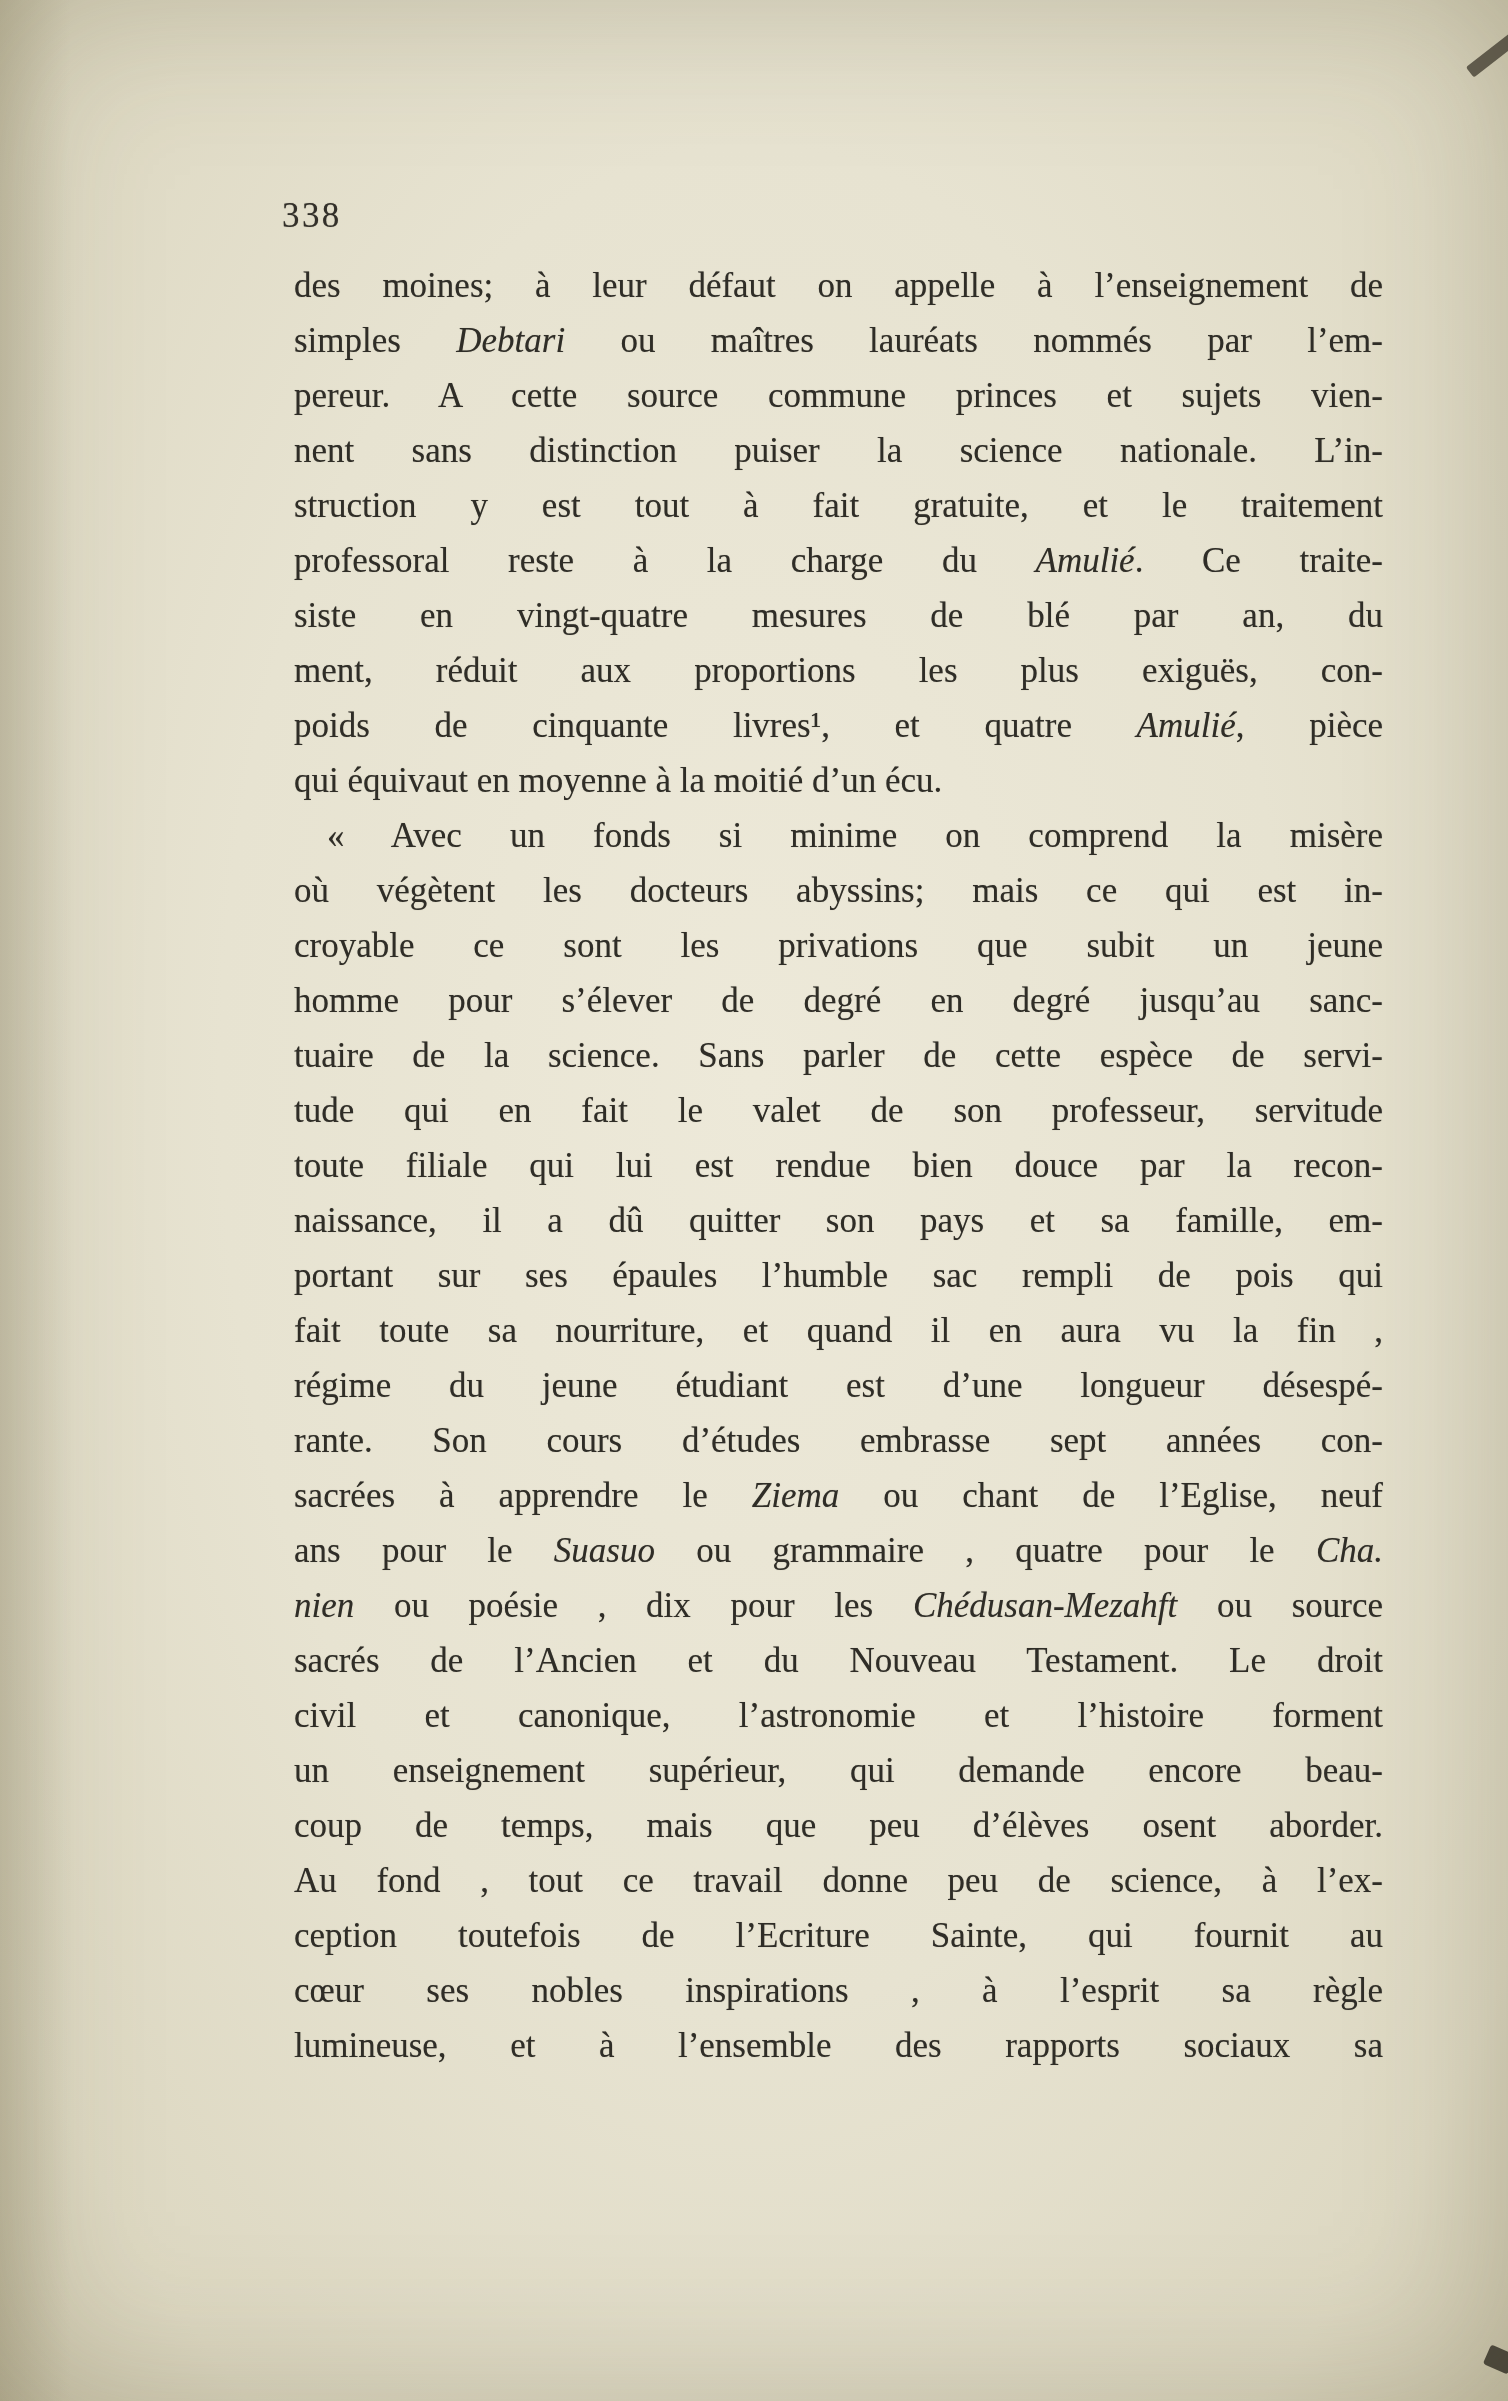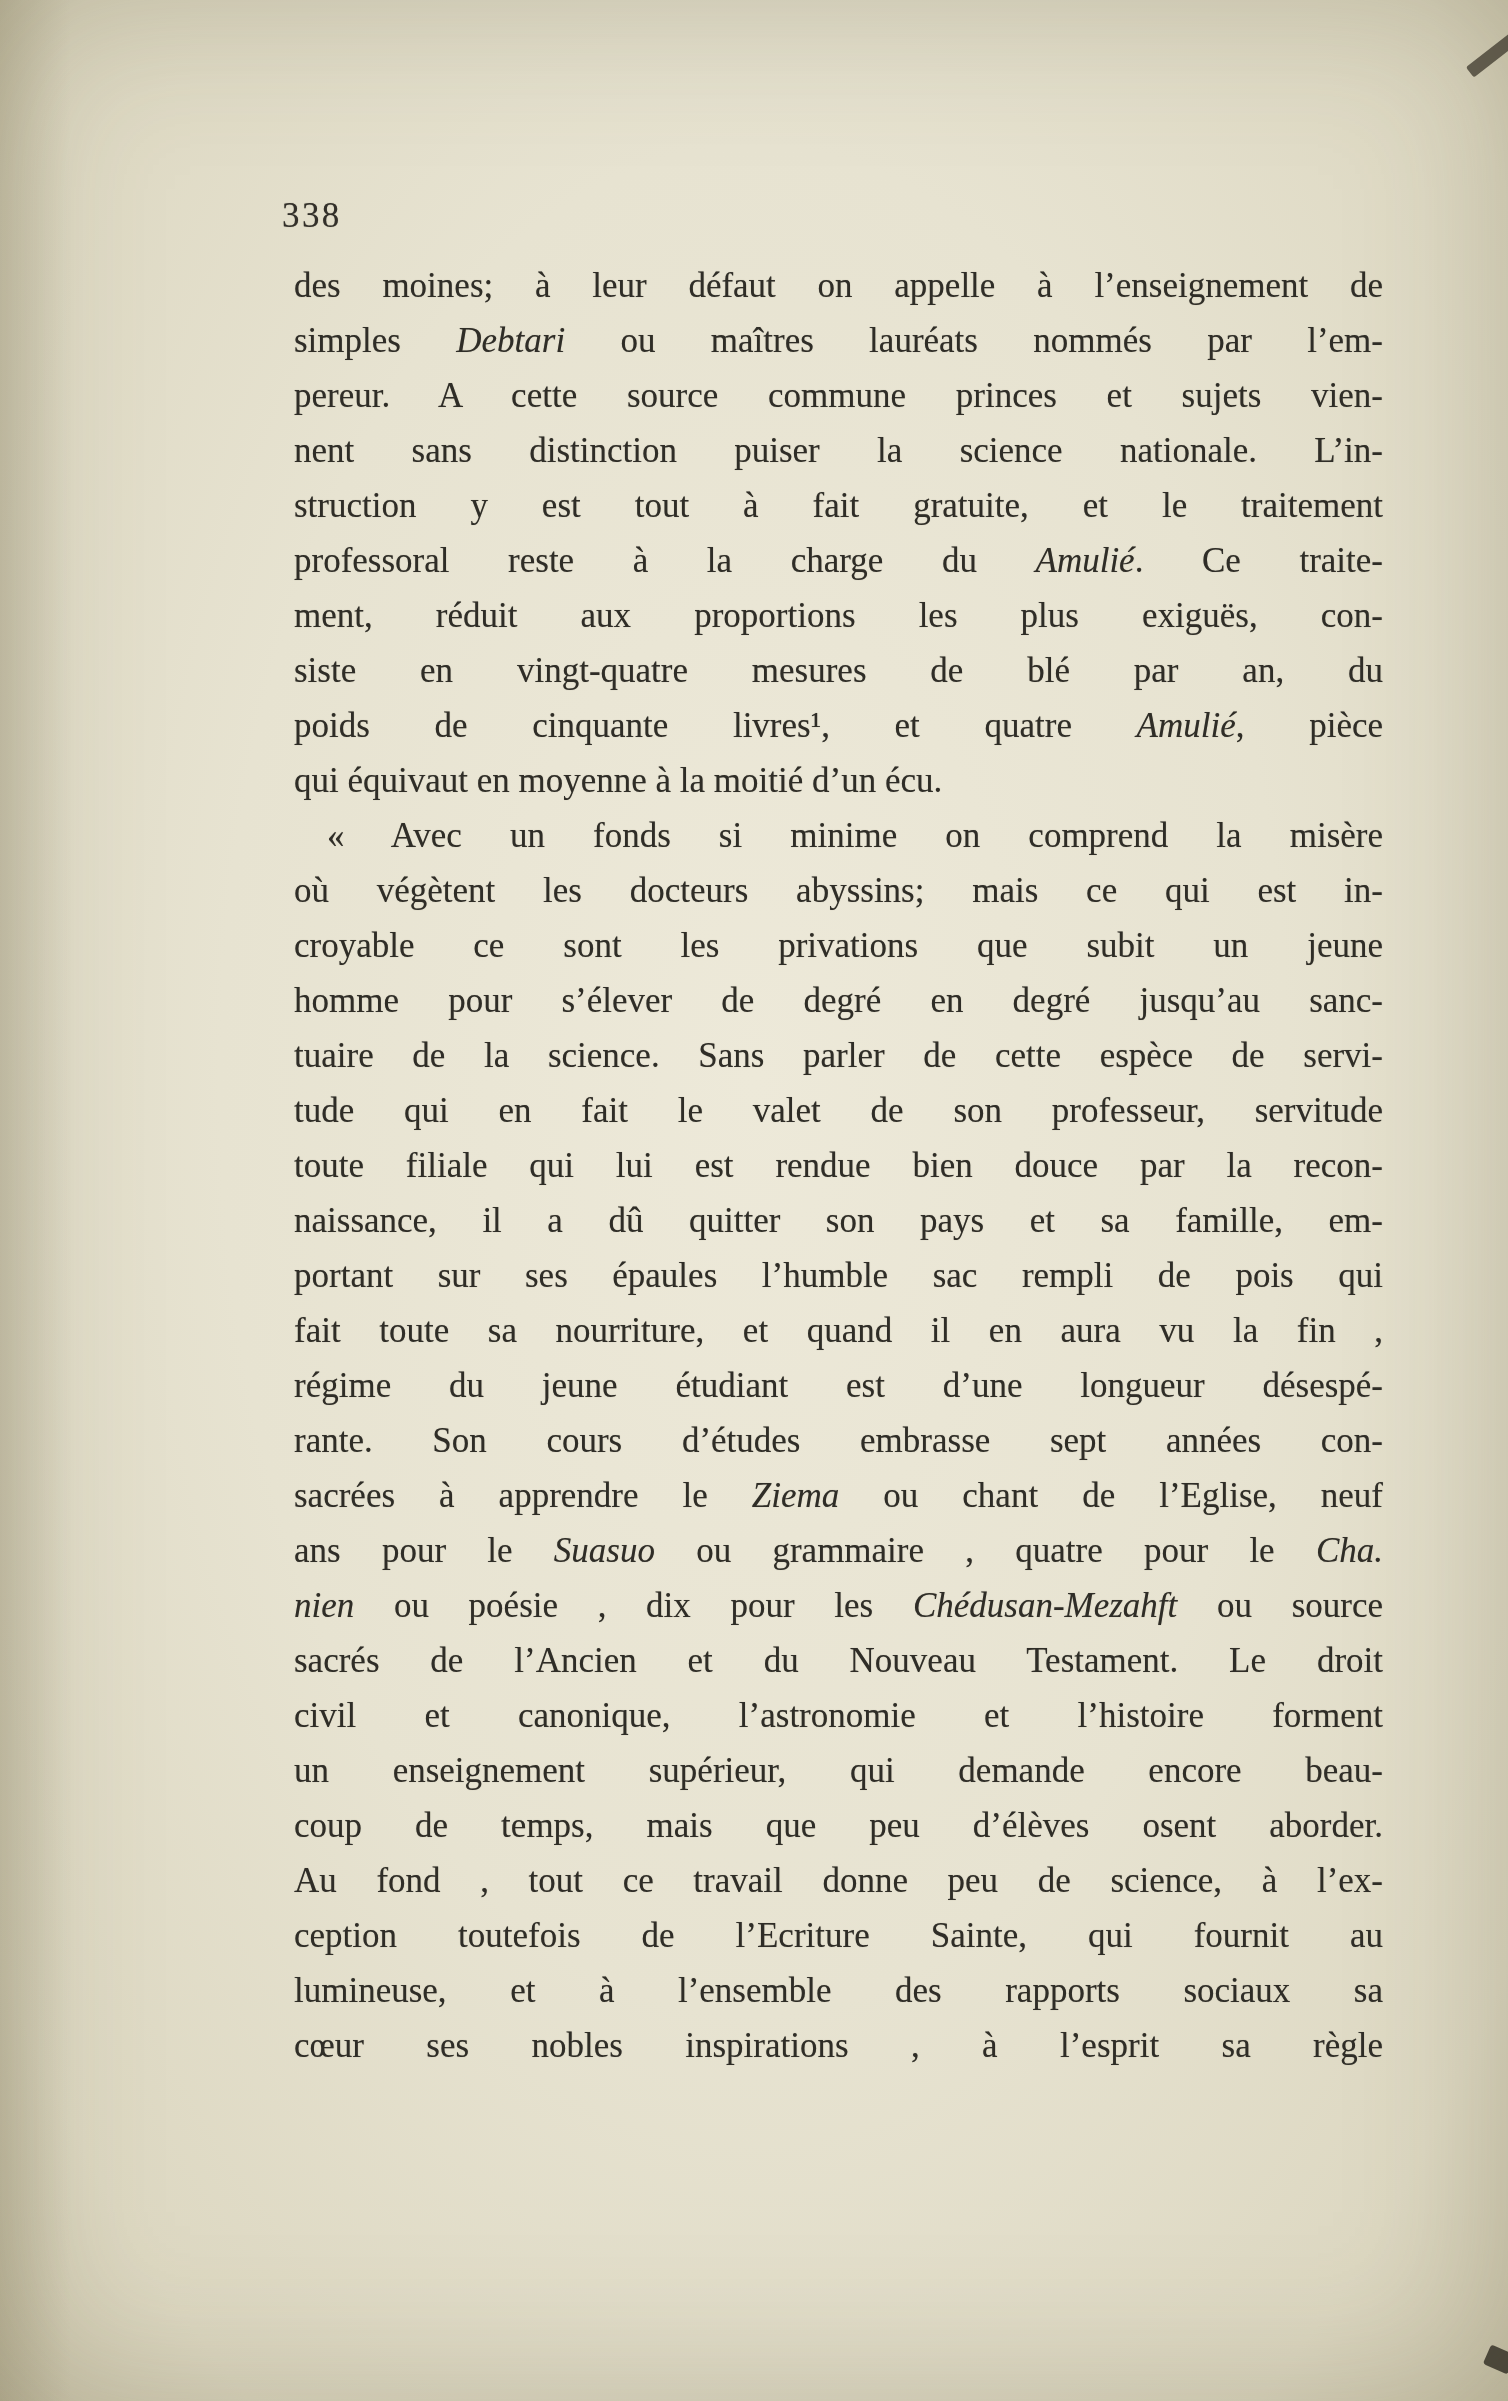--- a/index.html
+++ b/index.html
@@ -93,22 +93,22 @@
 <div class="page">
   <div class="artifact-left-shade"></div>
   <div class="page-number">338</div>
   <div class="text-block">
       <div class="line"><span>des moines; à leur défaut on appelle à l’enseignement de</span></div>
       <div class="line"><span>simples </span><span class="italic">Debtari</span><span> ou maîtres lauréats nommés par l’em-</span></div>
       <div class="line"><span>pereur. A cette source commune princes et sujets vien-</span></div>
       <div class="line"><span>nent sans distinction puiser la science nationale. L’in-</span></div>
       <div class="line"><span>struction y est tout à fait gratuite, et le traitement</span></div>
       <div class="line"><span>professoral reste à la charge du </span><span class="italic">Amulié</span><span>. Ce traite-</span></div>
+      <div class="line"><span>siste en vingt-quatre mesures de blé par an, du</span></div>
       <div class="line"><span>ment, réduit aux proportions les plus exiguës, con-</span></div>
-      <div class="line"><span>siste en vingt-quatre mesures de blé par an, du</span></div>
       <div class="line"><span>poids de cinquante livres¹, et quatre </span><span class="italic">Amulié</span><span>, pièce</span></div>
       <div class="line para-end"><span>qui équivaut en moyenne à la moitié d’un écu.</span></div>
       <div class="line indent"><span>« Avec un fonds si minime on comprend la misère</span></div>
       <div class="line"><span>où végètent les docteurs abyssins; mais ce qui est in-</span></div>
       <div class="line"><span>croyable ce sont les privations que subit un jeune</span></div>
       <div class="line"><span>homme pour s’élever de degré en degré jusqu’au sanc-</span></div>
       <div class="line"><span>tuaire de la science. Sans parler de cette espèce de servi-</span></div>
       <div class="line"><span>tude qui en fait le valet de son professeur, servitude</span></div>
       <div class="line"><span>toute filiale qui lui est rendue bien douce par la recon-</span></div>
       <div class="line"><span>naissance, il a dû quitter son pays et sa famille, em-</span></div>
@@ -118,19 +118,19 @@
       <div class="line"><span>rante. Son cours d’études embrasse sept années con-</span></div>
       <div class="line"><span>sacrées à apprendre le </span><span class="italic">Ziema</span><span> ou chant de l’Eglise, neuf</span></div>
       <div class="line"><span>ans pour le </span><span class="italic">Suasuo</span><span> ou grammaire , quatre pour le </span><span class="italic">Cha.</span></div>
       <div class="line"><span class="italic">nien</span><span> ou poésie , dix pour les </span><span class="italic">Chédusan-Mezahft</span><span> ou source</span></div>
       <div class="line"><span>sacrés de l’Ancien et du Nouveau Testament. Le droit</span></div>
       <div class="line"><span>civil et canonique, l’astronomie et l’histoire forment</span></div>
       <div class="line"><span>un enseignement supérieur, qui demande encore beau-</span></div>
       <div class="line"><span>coup de temps, mais que peu d’élèves osent aborder.</span></div>
       <div class="line"><span>Au fond , tout ce travail donne peu de science, à l’ex-</span></div>
       <div class="line"><span>ception toutefois de l’Ecriture Sainte, qui fournit au</span></div>
+      <div class="line"><span>cœur ses nobles inspirations , à l’esprit sa règle</span></div>
       <div class="line"><span>lumineuse, et à l’ensemble des rapports sociaux sa</span></div>
-      <div class="line"><span>cœur ses nobles inspirations , à l’esprit sa règle</span></div>
     </div>
   <div class="artifact-top-right"></div>
   <div class="artifact-bottom-right"></div>
 </div>
 
 
 </body></html>

